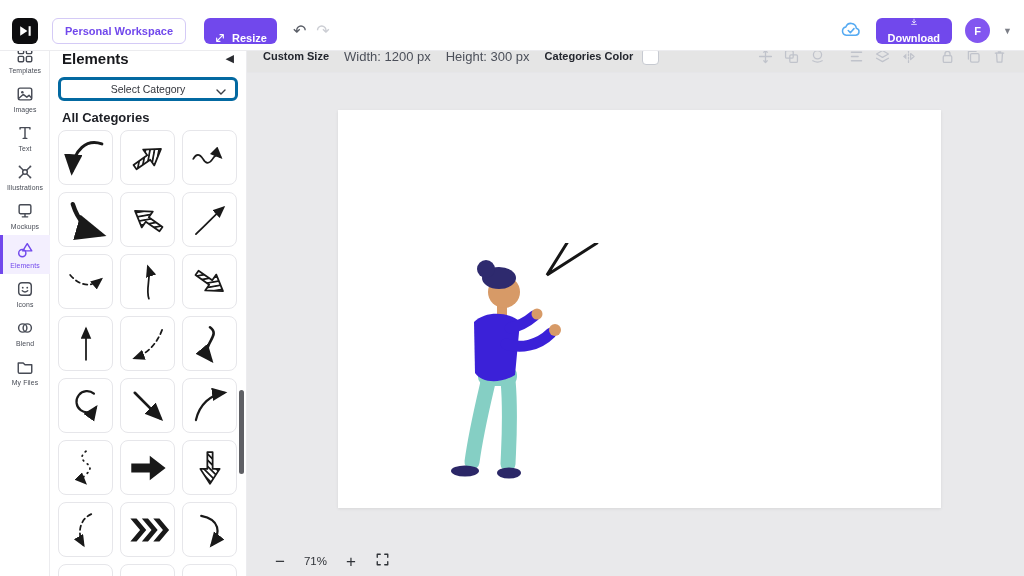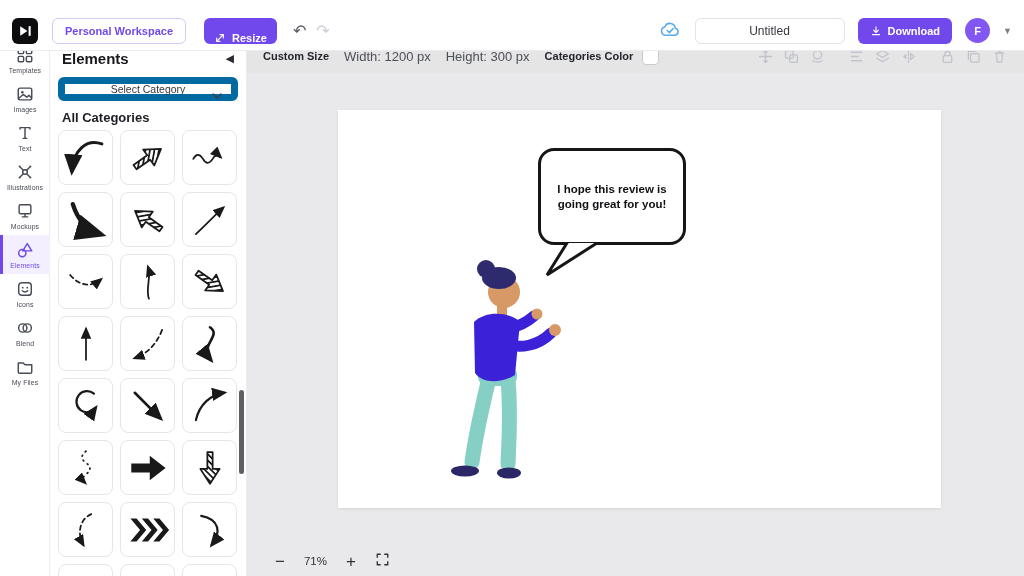--- a/index.html
+++ b/index.html
@@ -15,42 +15,42 @@
   .ws-btn { margin-left:14px; height:26px; padding:0 12px; border:1px solid #d4caf6; border-radius:6px;
     background:#fff; color:#7148ec; font-size:11px; font-weight:bold; display:flex; align-items:center; cursor:pointer; }
   .resize-btn { margin-left:18px; height:26px; padding:0 10px; border:none; border-radius:6px;
     background:#7148ec; color:#fff; font-size:11px; font-weight:bold; display:flex; align-items:flex-end; gap:6px; cursor:pointer; }
   .undo, .redo { margin-left:16px; font-size:16px; line-height:1; background:none; border:none; cursor:pointer; }
   .undo { color:#595d66; } .redo { color:#ccced4; margin-left:10px; }
   .top-right { margin-left:auto; display:flex; align-items:center; gap:13px; }
   .title-input { width:150px; height:26px; border:1px solid #e2e2e7; border-radius:6px; font-size:12px;
     color:#35383f; text-align:center; outline:none; font-family:"Liberation Sans",sans-serif; }
   .dl-btn { height:26px; padding:0 12px; background:#7148ec; border:none; border-radius:6px; color:#fff;
-    font-size:11px; font-weight:bold; display:flex; align-items:center; gap:6px; cursor:pointer; }
+    font-size:11px; font-weight:bold; display:flex; align-items:center; gap:6px; cursor:pointer;flex-direction:column; }
   .avatar { width:25px; height:25px; border-radius:50%; background:#8256f0; color:#fff; font-size:11px;
     font-weight:bold; display:flex; align-items:center; justify-content:center; cursor:pointer; }
   .caret { font-size:9px; color:#7b7e86; cursor:pointer; }
 
   
   .rail { position:absolute; top:40px; left:0; bottom:0; width:50px; background:#fff;
     border-right:1px solid #ececef; z-index:20; }
   .rail-item { width:50px; padding:6px 0 5px; display:flex; flex-direction:column; align-items:center;
     gap:3px; color:#474b55; cursor:pointer; }
   .rail-item .rail-label { font-size:6.9px; letter-spacing:.1px; }
   .rail-item.active { background:#f3effe; box-shadow:inset 3px 0 0 #7148ec; color:#7148ec; }
   .rail-ico { width:18px; height:18px; display:block; }
   .rail-ico svg { display:block; }
 
   
   .panel { position:absolute; top:40px; left:50px; bottom:0; width:197px; background:#fff;
     border-right:1px solid #ececef; z-index:10; overflow:hidden; }
   .panel-head { display:flex; align-items:center; justify-content:space-between; padding:10px 12px 6px; }
   .panel-title { font-size:15px; font-weight:bold; color:#17181c; }
   .collapse { font-size:11px; color:#2a2c31; cursor:pointer; }
-  .cat-select { margin:4px 8px 0; height:24px; border:7px solid #0369a1; border-radius:6px;
+  .cat-select { margin:4px 8px 0; height:24px; border:3px solid #0369a1; border-radius:6px;
     display:flex; align-items:center; justify-content:center; position:relative; cursor:pointer; }
   .cat-select span { font-size:10.5px; color:#33363d; }
   .cat-select .chev { position:absolute; right:9px; top:9px; }
   .section-label { margin:9px 12px 5px; font-size:13px; font-weight:bold; color:#1c1e24; }
   .grid { margin:0 8px; display:grid; grid-template-columns:repeat(3,55px); gap:7px; }
   .cell { width:55px; height:55px; border:1px solid #e6e6ea; border-radius:8px; background:#fff;
     display:flex; align-items:center; justify-content:center; cursor:pointer; }
   .scrollbar { position:absolute; right:2px; top:350px; width:5px; height:84px; background:#5f6065; border-radius:3px; }
 
   
@@ -102,21 +102,20 @@
     <button class="undo">↶</button>
     <button class="redo">↷</button>
 
     <div class="top-right">
       <span>
         <svg width="23" height="18" viewBox="0 0 24 18">
             <path d="M6.5 15.5 a4.3 4.3 0 0 1 -.4 -8.5 a5.6 5.6 0 0 1 10.9 1.2 a3.7 3.7 0 0 1 -.9 7.3 Z" fill="none" stroke="#55aaf2" stroke-width="1.6" stroke-linejoin="round"></path>
             <path d="M8.6 10.6 L10.8 12.8 L14.6 8.6" fill="none" stroke="#55aaf2" stroke-width="1.6" stroke-linecap="round" stroke-linejoin="round"></path>
           </svg>
       </span>
-      <input class="title-input" value="Untitled" style="">
       <button class="dl-btn">
         <svg width="12" height="12" viewBox="0 0 20 20">
             <path d="M10 3 V12 M6 8.5 L10 12.5 L14 8.5 M4 16 H16" stroke="#fff" stroke-width="1.8" fill="none" stroke-linecap="round" stroke-linejoin="round"></path>
           </svg>
         <span>Download</span>
       </button>
       <div class="avatar">F</div>
       <span class="caret">▼</span>
     </div>
   </header>
@@ -615,23 +614,20 @@
           <span class="tb-ico"><svg width="17" height="17" viewBox="0 0 20 20">
               <path d="M5 6 H15 M8.5 6 V4.5 H11.5 V6" stroke="#c0c3cb" stroke-width="1.5" fill="none" stroke-linecap="round" stroke-linejoin="round"></path>
               <path d="M6.5 6 L7.2 16.5 H12.8 L13.5 6" stroke="#c0c3cb" stroke-width="1.5" fill="none" stroke-linecap="round" stroke-linejoin="round"></path>
             </svg></span>
         </div>
     </div>
 
     <div class="canvas-area">
       <div class="canvas">
 
-        <div class="bubble">
-          <p>I hope this review is going great for you!</p>
-        </div>
         <svg class="bubble-tail" width="64" height="36" viewBox="0 0 64 36">
           <polygon points="24,0 56,0 5,32" fill="#fff"></polygon>
           <path d="M25 0 L5 32 L55 0" fill="none" stroke="#161616" stroke-width="3" stroke-linecap="round"></path>
         </svg>
 
         <svg class="person" width="145" height="245" viewBox="0 0 145 245">
 
           <rect x="61" y="48" width="10" height="12" fill="#d79a67"></rect>
           <circle cx="68" cy="36" r="16" fill="#d79a67"></circle>
           <ellipse cx="63" cy="22" rx="17" ry="11" fill="#2e2a6e"></ellipse>

